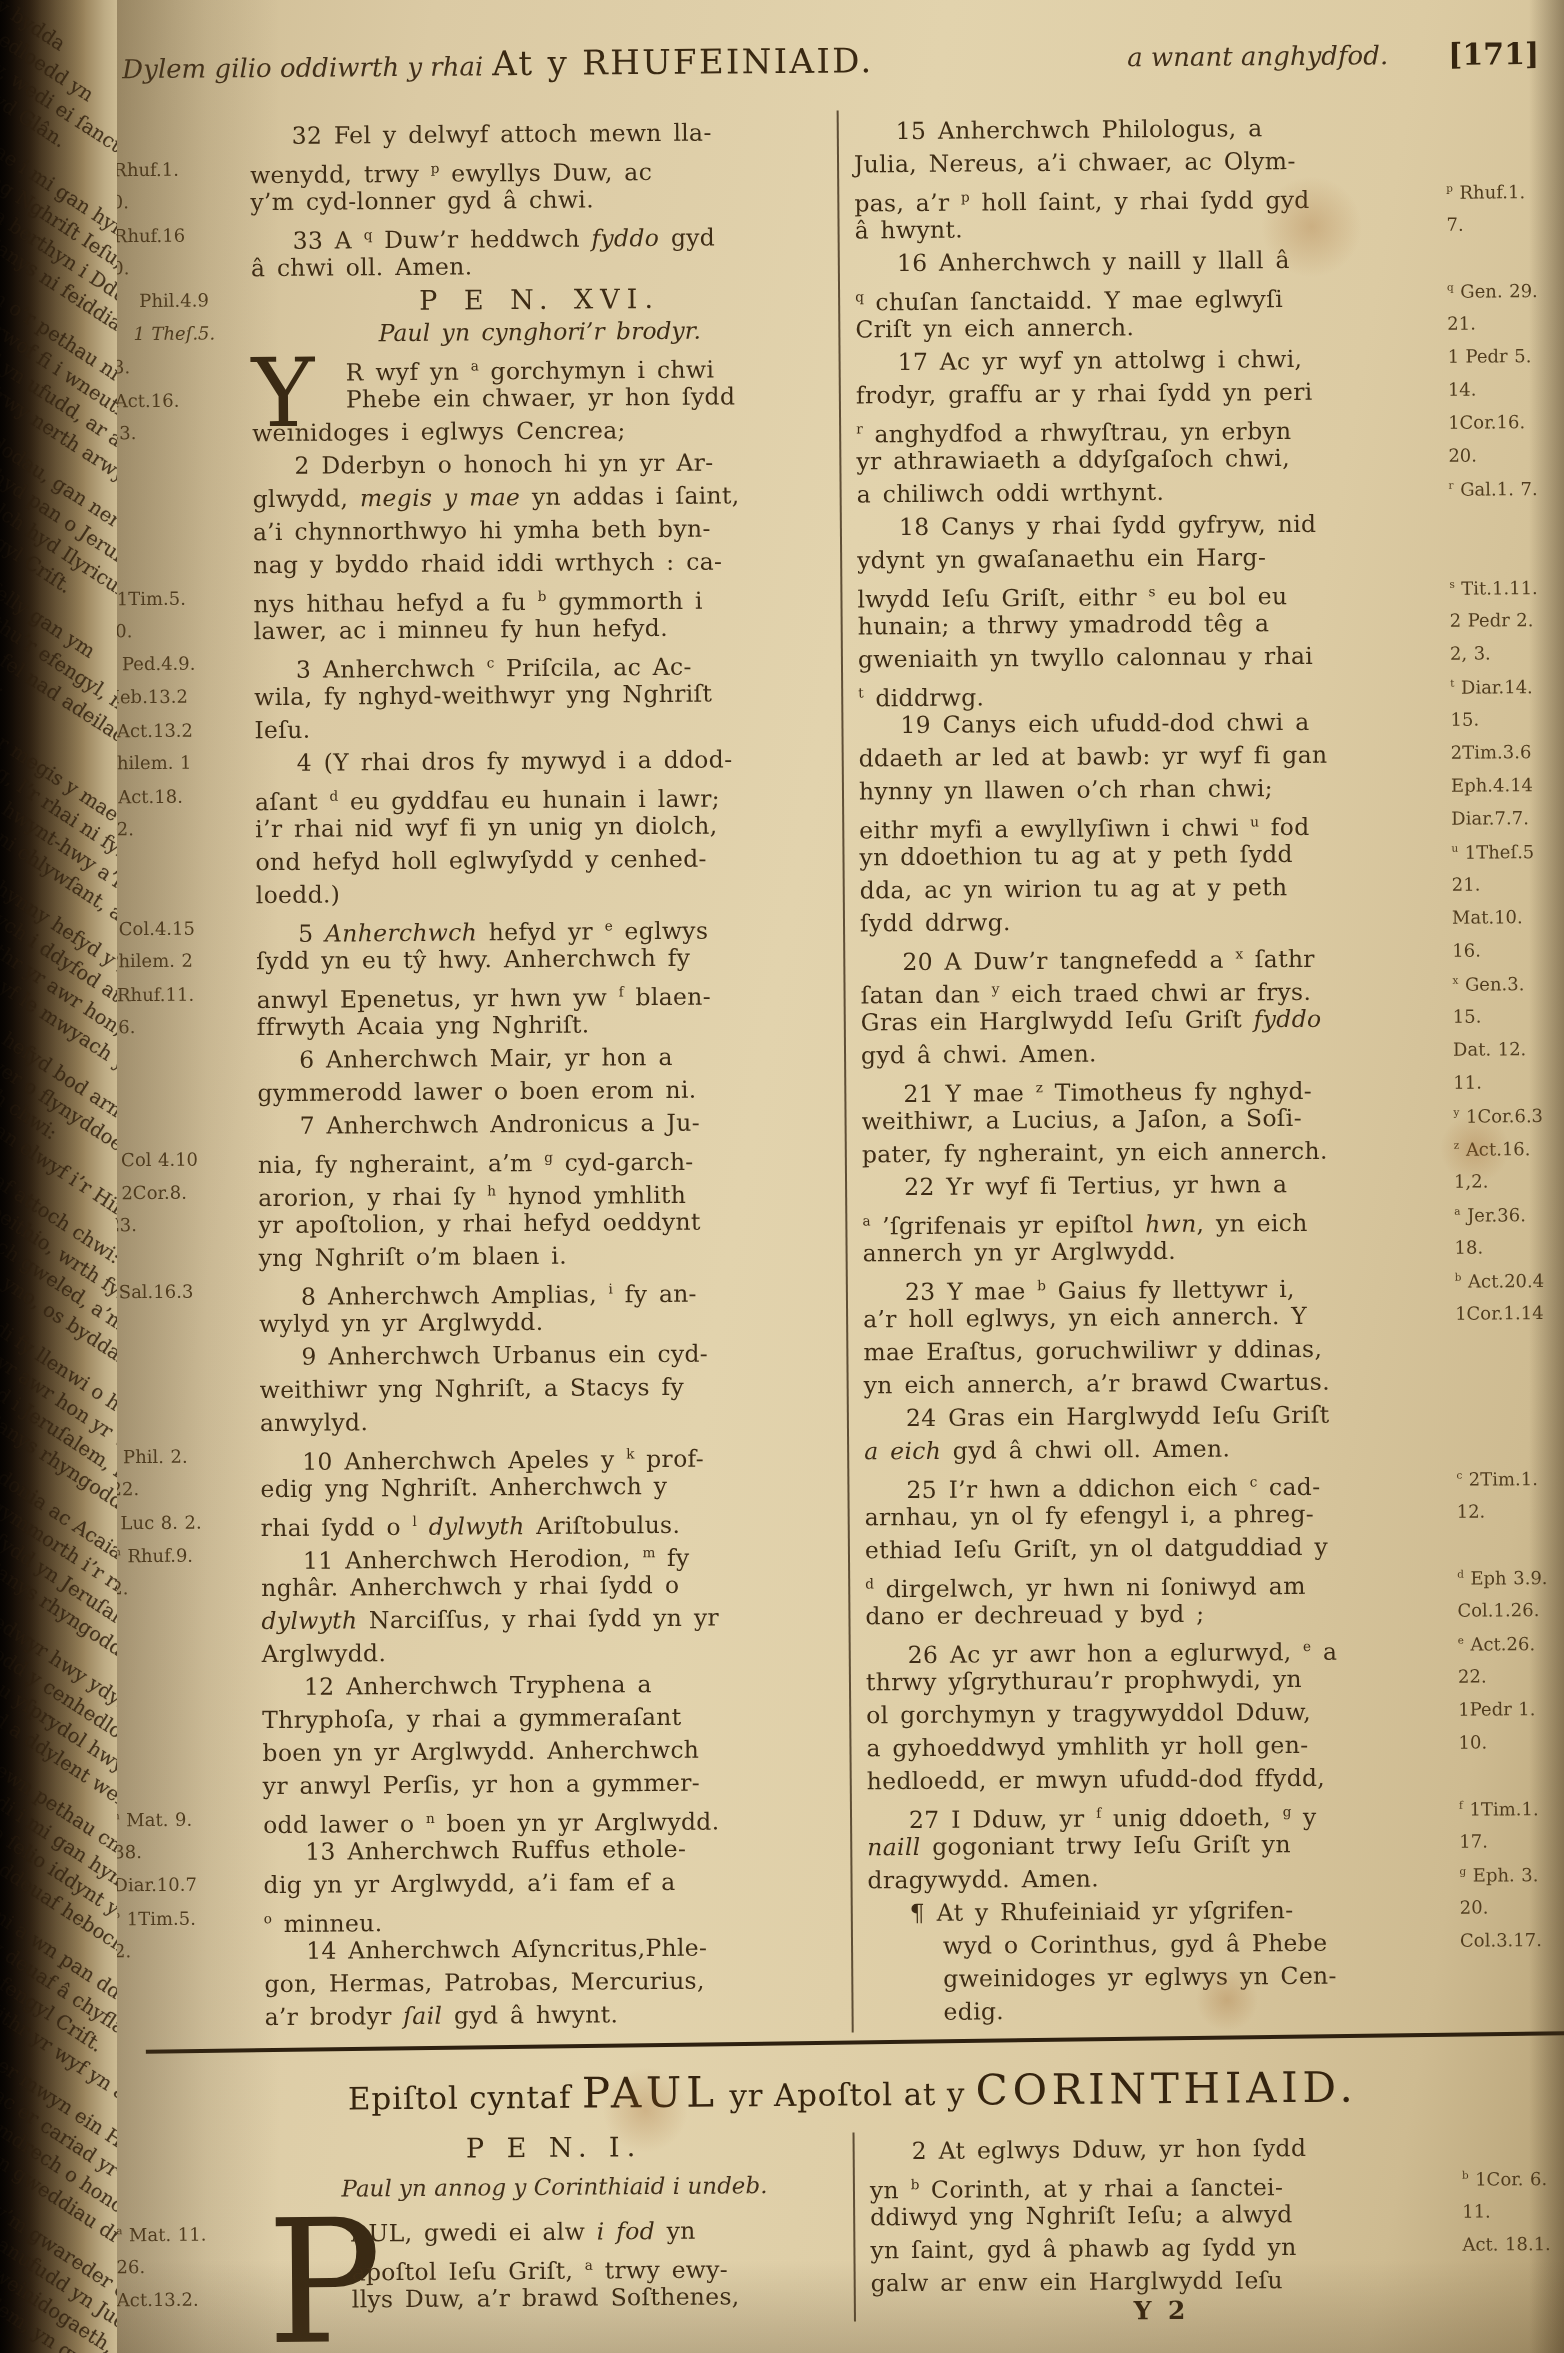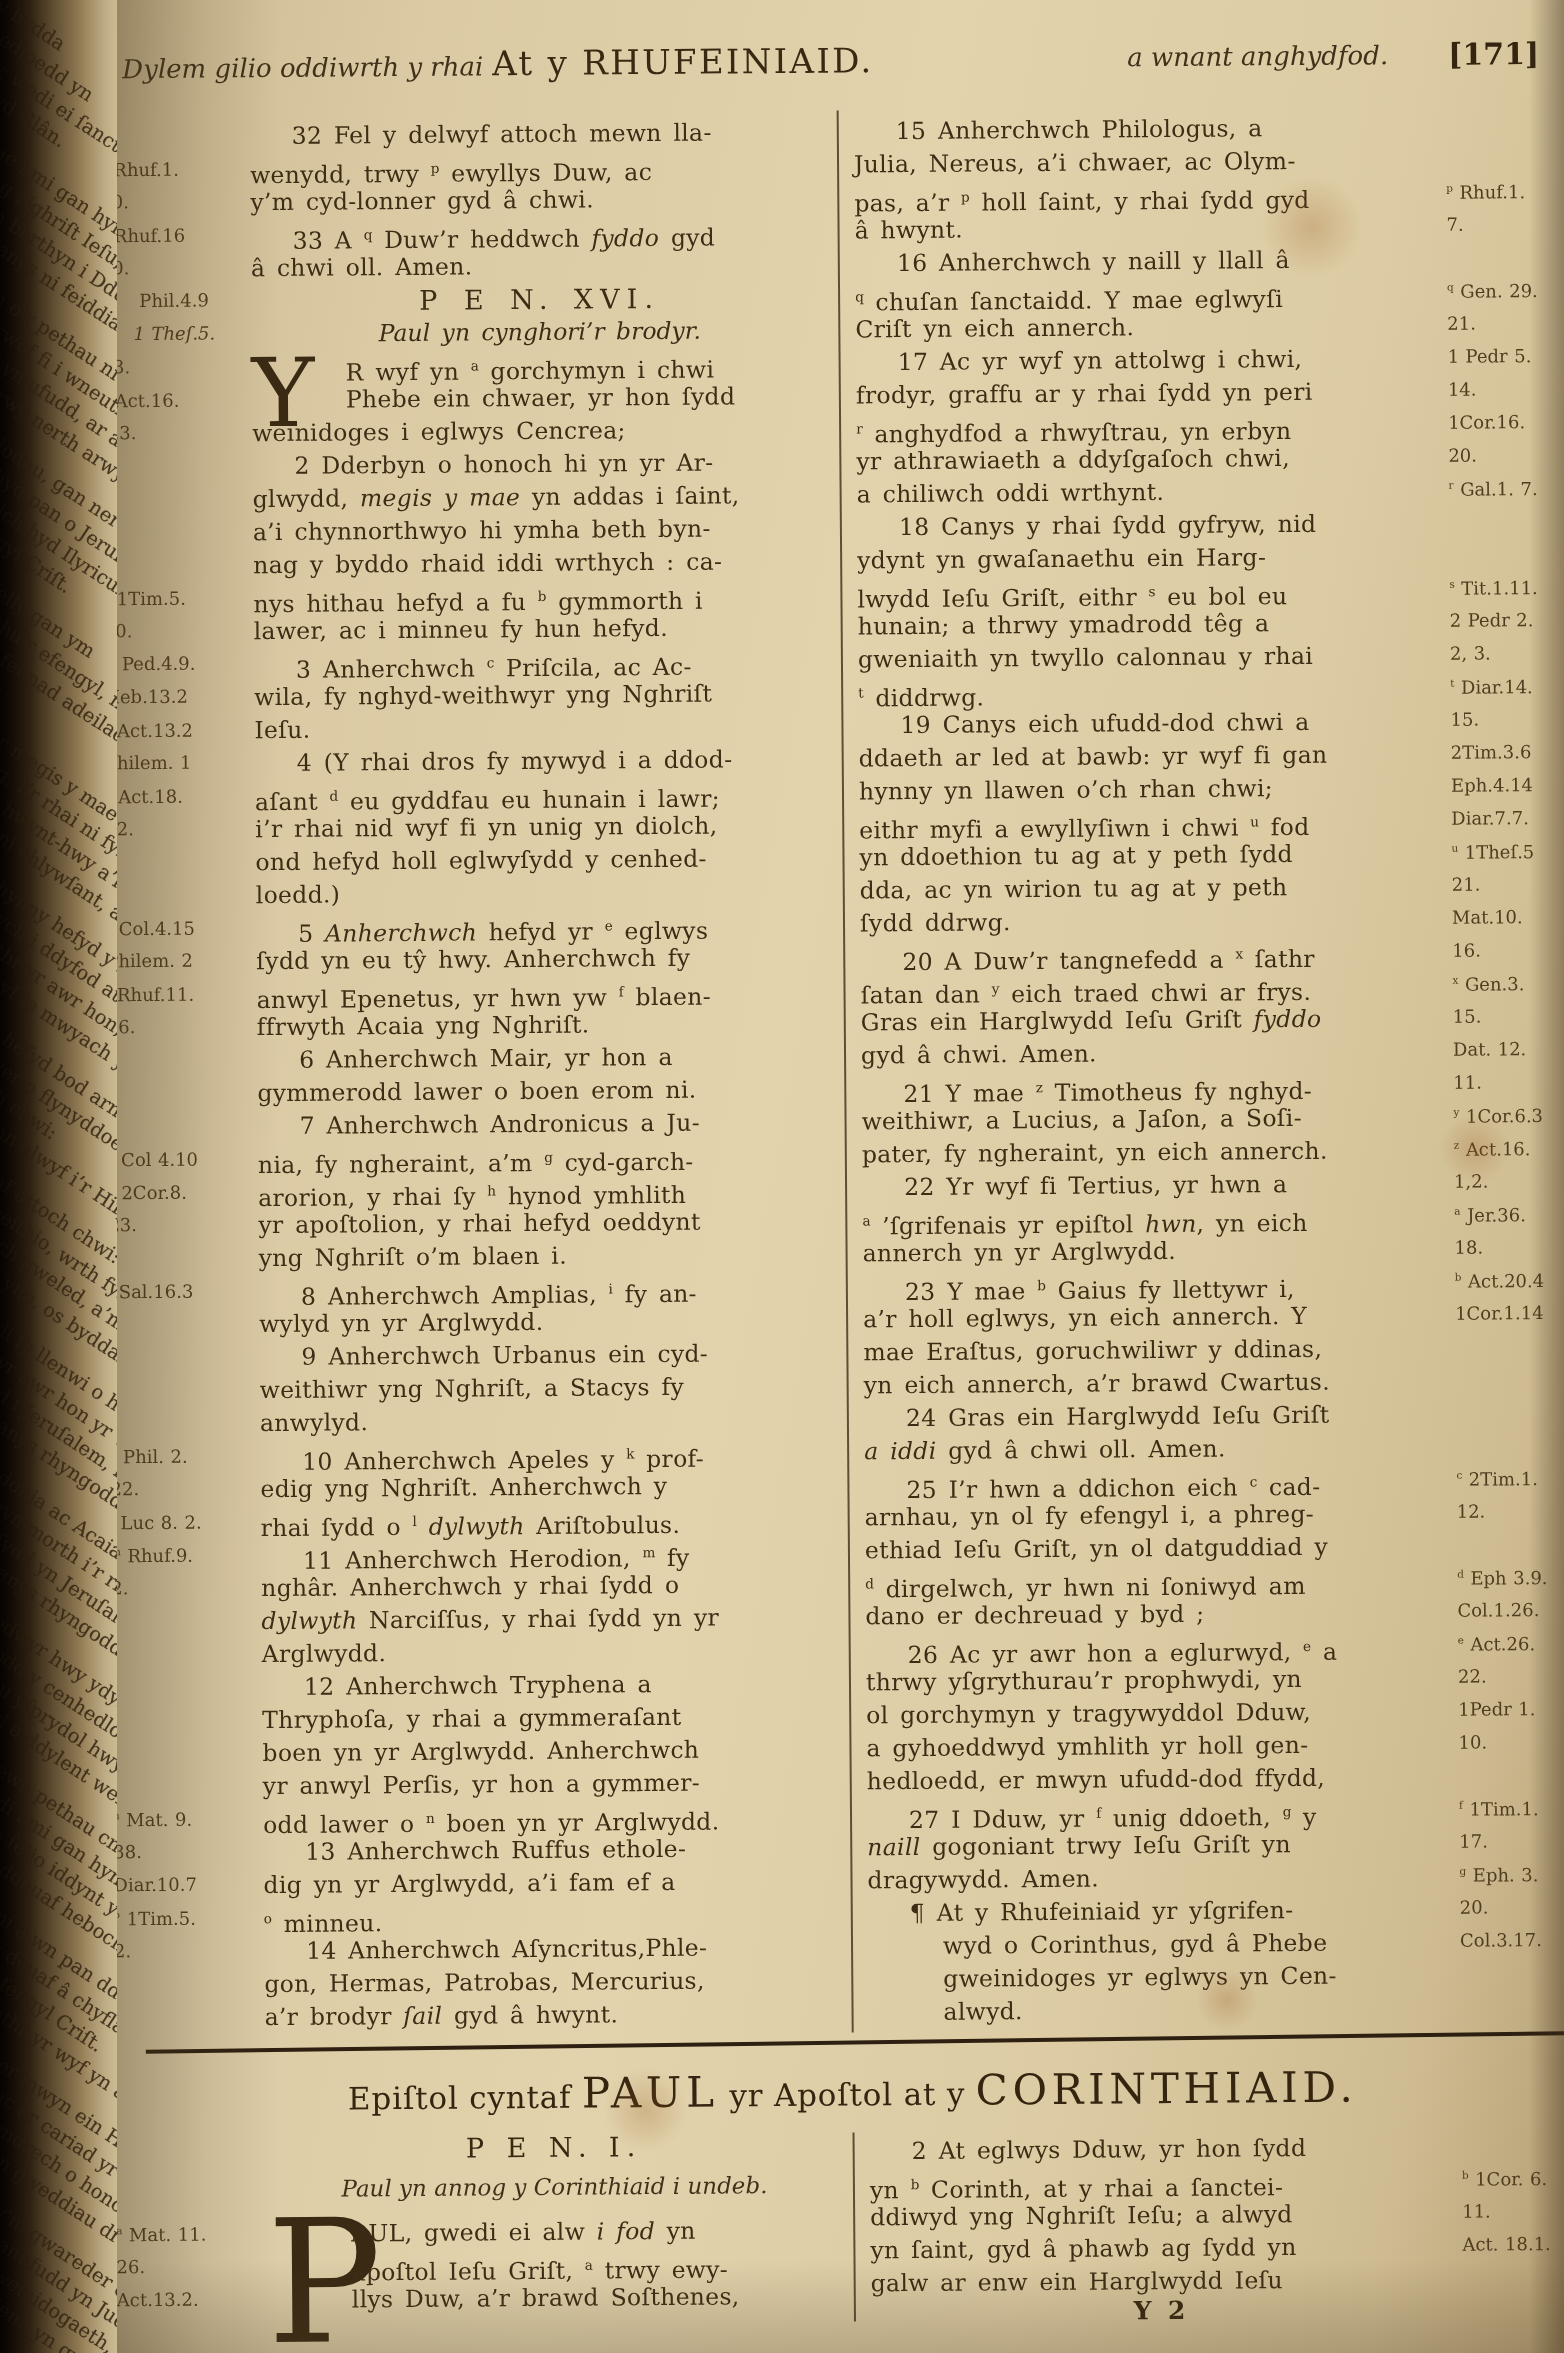--- a/index.html
+++ b/index.html
@@ -184,38 +184,38 @@
         <div class="line"><span>weithiwr, a Lucius, a Jaſon, a Soſi-</span><span class="mn mright"><sup>y</sup> 1Cor.6.3</span></div>
         <div class="line"><span>pater, fy ngheraint, yn eich annerch.</span><span class="mn mright"><sup>z</sup> Act.16.</span></div>
         <div class="line in1"><span>22 Yr wyf fi Tertius, yr hwn a</span><span class="mn mright">1,2.</span></div>
         <div class="line"><span><sup>a</sup> ’ſgrifenais yr epiſtol <i>hwn</i>, yn eich</span><span class="mn mright"><sup>a</sup> Jer.36.</span></div>
         <div class="line"><span>annerch yn yr Arglwydd.</span><span class="mn mright">18.</span></div>
         <div class="line in1"><span>23 Y mae <sup>b</sup> Gaius fy llettywr i,</span><span class="mn mright"><sup>b</sup> Act.20.4</span></div>
         <div class="line"><span>a’r holl eglwys, yn eich annerch.  Y</span><span class="mn mright">1Cor.1.14</span></div>
         <div class="line"><span>mae Eraſtus, goruchwiliwr y ddinas,</span></div>
         <div class="line"><span>yn eich annerch, a’r brawd Cwartus.</span></div>
         <div class="line in1"><span>24 Gras ein Harglwydd Ieſu Griſt</span></div>
-        <div class="line"><span><i>a iddi</i> gyd â chwi oll.  Amen.</span></div>
+        <div class="line"><span><i>a eich</i> gyd â chwi oll.  Amen.</span></div>
         <div class="line in1"><span>25 I’r hwn a ddichon eich <sup>c</sup> cad-</span><span class="mn mright"><sup>c</sup> 2Tim.1.</span></div>
         <div class="line"><span>arnhau, yn ol fy efengyl i, a phreg-</span><span class="mn mright">12.</span></div>
         <div class="line"><span>ethiad Ieſu Griſt, yn ol datguddiad y</span></div>
         <div class="line"><span><sup>d</sup> dirgelwch, yr hwn ni ſoniwyd am</span><span class="mn mright"><sup>d</sup> Eph 3.9.</span></div>
         <div class="line"><span>dano er dechreuad y byd ;</span><span class="mn mright">Col.1.26.</span></div>
         <div class="line in1"><span>26 Ac yr awr hon a eglurwyd, <sup>e</sup> a</span><span class="mn mright"><sup>e</sup> Act.26.</span></div>
         <div class="line"><span>thrwy yſgrythurau’r prophwydi, yn</span><span class="mn mright">22.</span></div>
         <div class="line"><span>ol gorchymyn y tragywyddol Dduw,</span><span class="mn mright">1Pedr 1.</span></div>
         <div class="line"><span>a gyhoeddwyd ymhlith yr holl gen-</span><span class="mn mright">10.</span></div>
         <div class="line"><span>hedloedd, er mwyn ufudd-dod ffydd,</span></div>
         <div class="line in1"><span>27 I Dduw, yr <sup>f</sup> unig ddoeth, <sup>g</sup> y</span><span class="mn mright"><sup>f</sup> 1Tim.1.</span></div>
         <div class="line"><span><i>naill</i> gogoniant trwy Ieſu Griſt yn</span><span class="mn mright">17.</span></div>
         <div class="line"><span>dragywydd. Amen.</span><span class="mn mright"><sup>g</sup> Eph. 3.</span></div>
         <div class="line in1"><span>¶  At y Rhufeiniaid yr yſgrifen-</span><span class="mn mright">20.</span></div>
         <div class="line in2"><span>wyd o Corinthus, gyd â Phebe</span><span class="mn mright">Col.3.17.</span></div>
         <div class="line in2"><span>gweinidoges yr eglwys yn Cen-</span></div>
-        <div class="line in2"><span>alwyd.</span></div>
+        <div class="line in2"><span>edig.</span></div>
       </div>
 
     <div id="section-rule"></div>
     <div id="foot-title">Epiſtol cyntaf <span class="lc">PAUL</span> yr Apoſtol at y <span class="lc">CORINTHIAID.</span></div>
     <div id="foot-pen">P E N.  I.</div>
     <div id="foot-arg">Paul yn annog y Corinthiaid i undeb.</div>
     <div class="col" id="foot-left">
         <div class="line pad2"><span class="dc big">P</span><span>AUL, gwedi ei alw <i>i fod</i> yn</span><span class="mn mleft"><sup>a</sup> Mat. 11.</span></div>
         <div class="line pad2"><span>apoſtol Ieſu Griſt, <sup>a</sup> trwy ewy-</span><span class="mn mleft">26.</span></div>
         <div class="line pad2"><span>llys Duw, a’r brawd Soſthenes,</span><span class="mn mleft">Act.13.2.</span></div>

